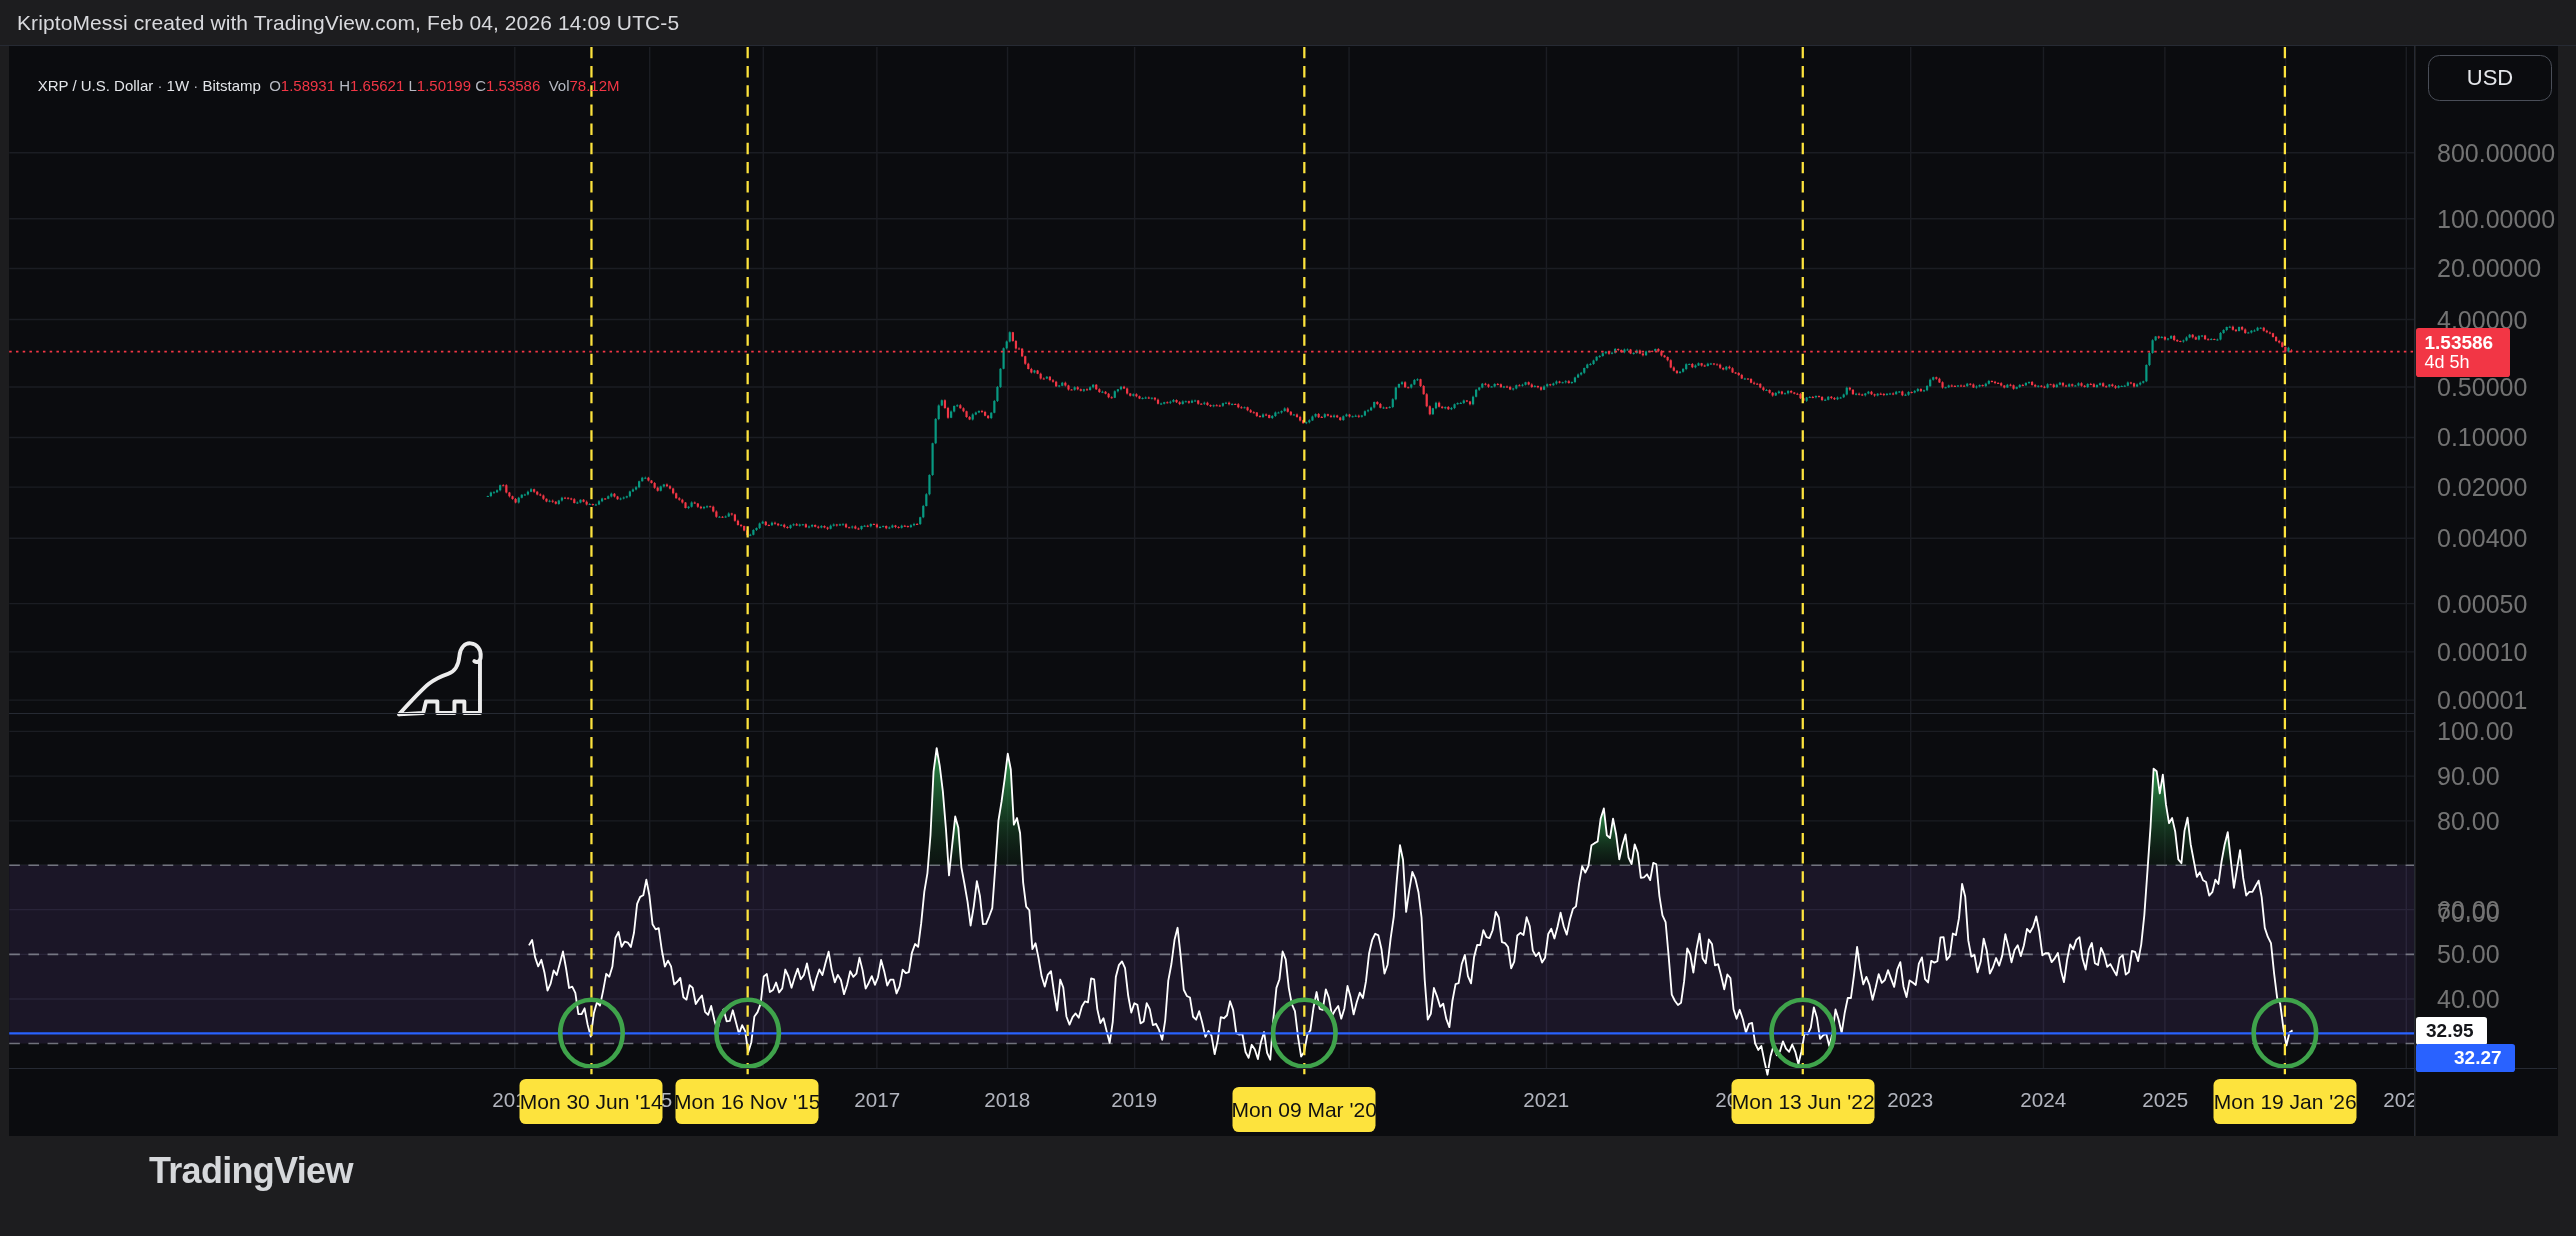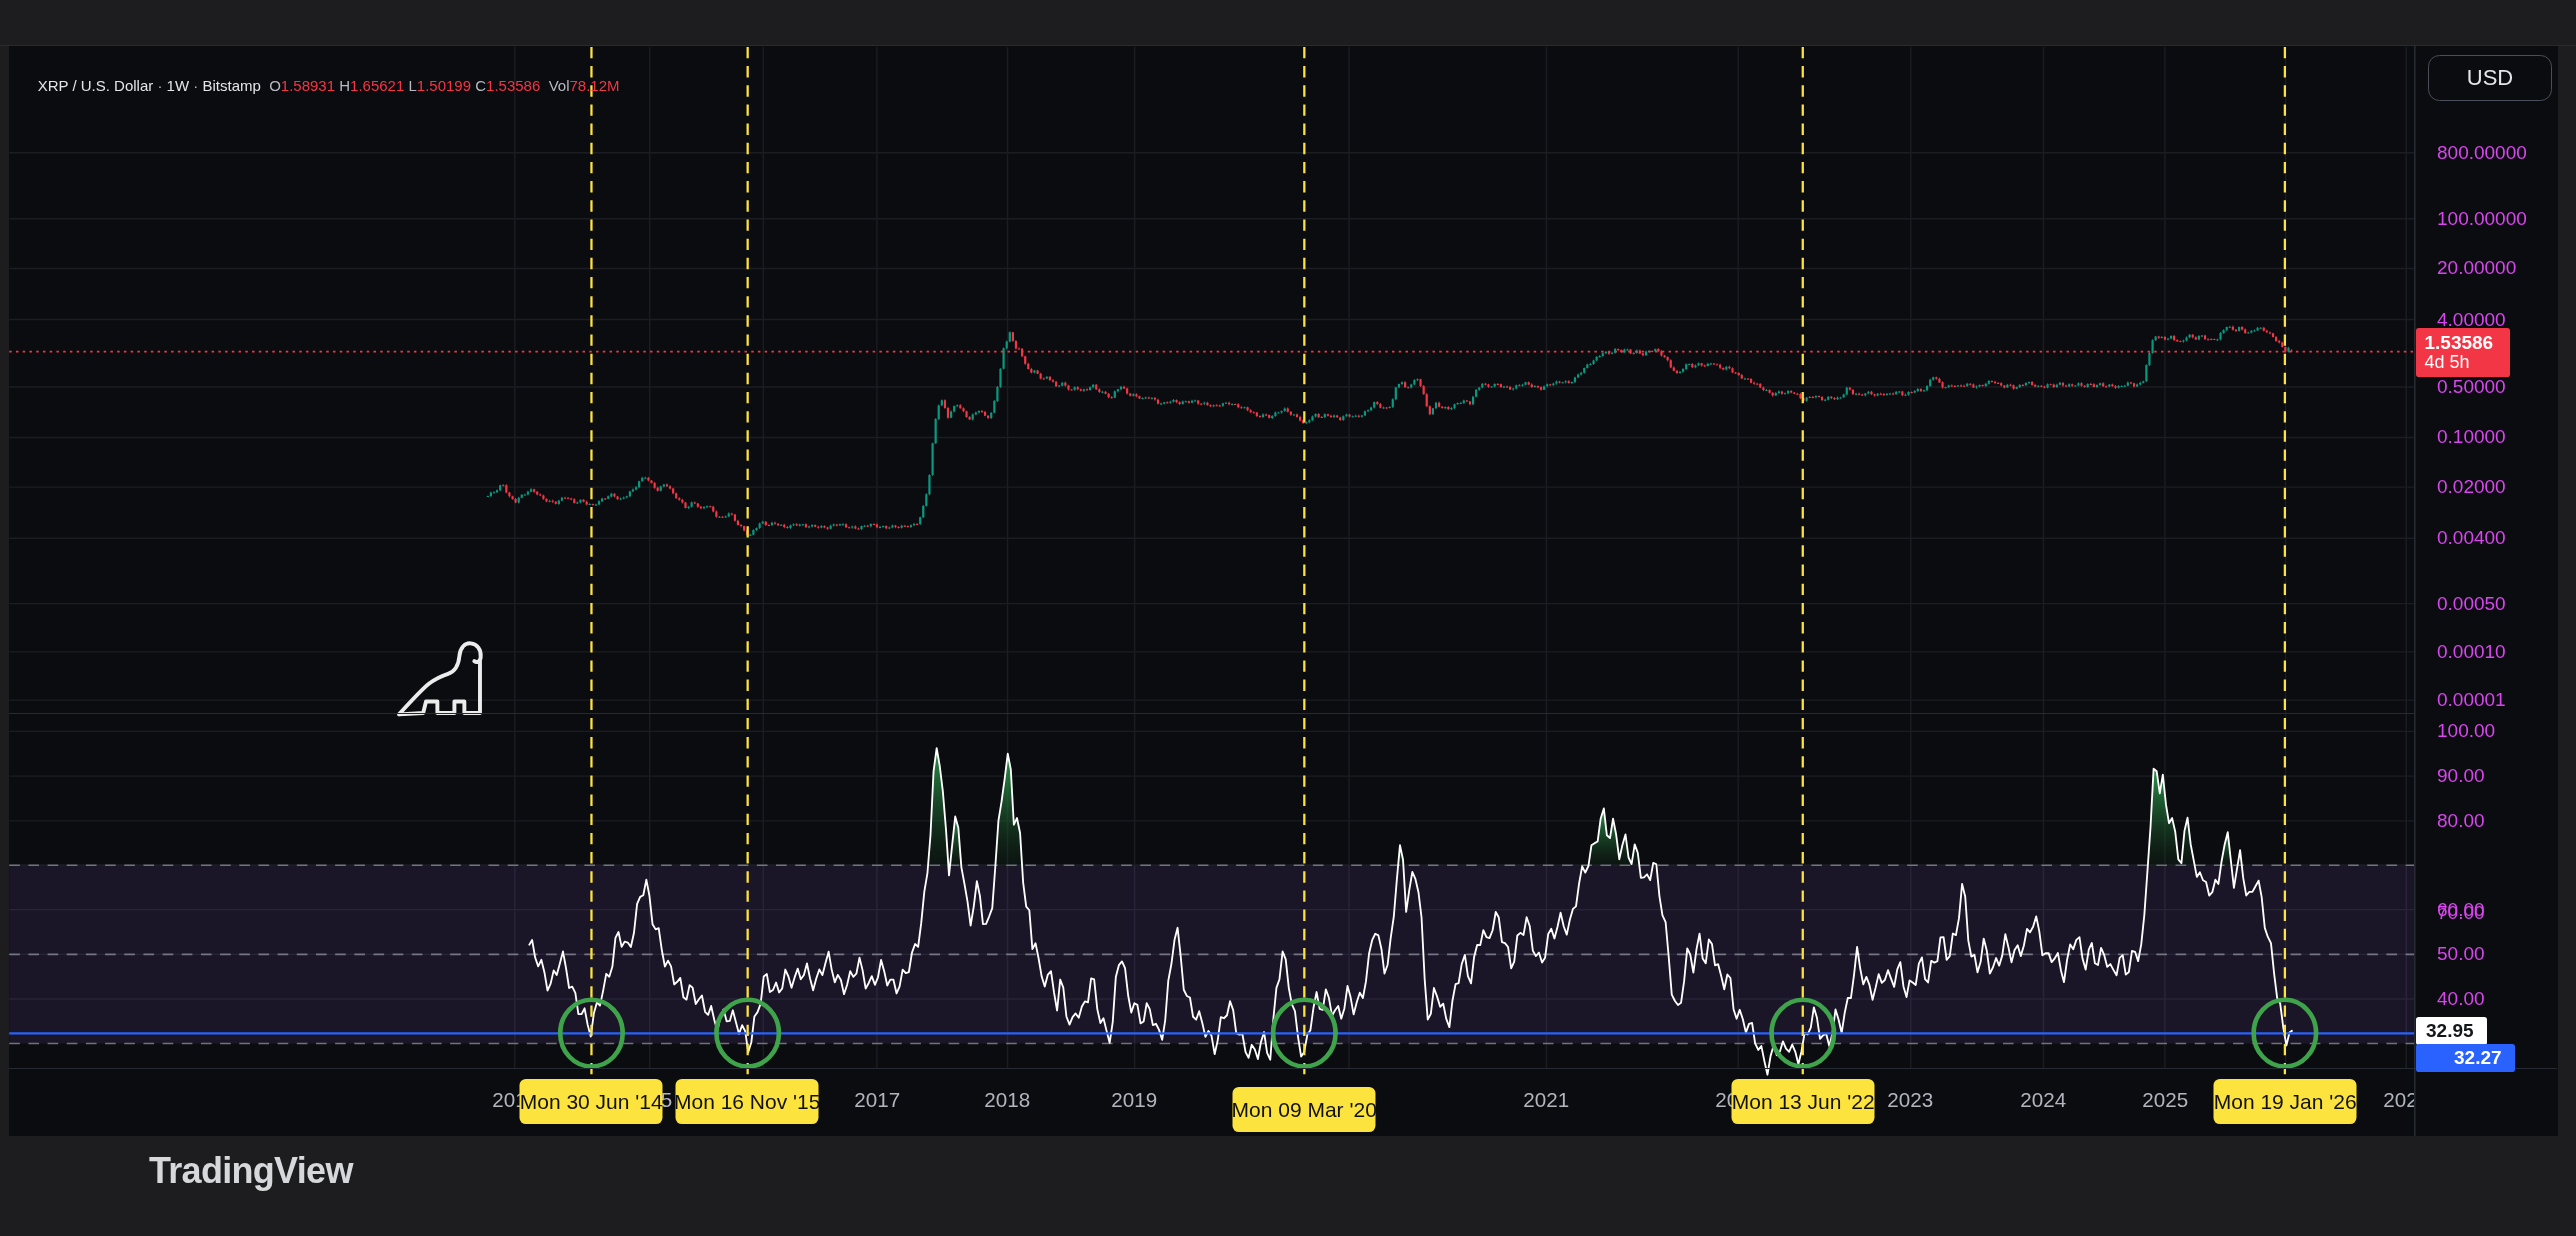--- a/index.html
+++ b/index.html
@@ -8,21 +8,21 @@
   #topbar{position:absolute;left:0;top:0;width:2576px;height:46px;background:#1d1d1f;}
   #topbar .credit{position:absolute;left:17px;top:50%;transform:translateY(-50%);
     color:#d8d9dd;font-size:21px;letter-spacing:0.1px;white-space:pre;}
   #chart-bg{position:absolute;left:9.2px;top:46px;width:2406px;height:1090px;background:#0b0c0f;}
   #axis-bg{position:absolute;left:2416px;top:46px;width:142px;height:1090px;background:#0b0c0f;}
   #chart-svg{position:absolute;left:0;top:0;}
   .legend{position:absolute;left:21px;top:60px;font-size:15px;color:#e3e5e9;white-space:pre;z-index:6;}
   .legend .lab{color:#b7bac3;} .legend .val{color:#f23645;}
   .usd-btn{position:absolute;left:2428px;top:55px;width:122px;height:44px;border:1.4px solid #4a4e58;
     border-radius:11.4px;color:#e4e6ea;font-size:22px;display:flex;align-items:center;justify-content:center;z-index:6;}
-  .ptick,.rtick{position:absolute;left:2437px;transform:translateY(-50%);color:#d946ef;font-size:19px;z-index:5;}
+  .ptick,.rtick{position:absolute;left:2437px;transform:translateY(-50%);color:#737373;font-size:25px;z-index:5;}
   .price-label{position:absolute;left:2416px;width:85px;background:#f23645;color:#fff;border-radius:2.8px;
     padding:4.3px 0 4.3px 8.5px;z-index:7;}
   .price-label .l1{font-size:19px;font-weight:700;line-height:21px;}
   .price-label .l2{font-size:18px;line-height:19px;}
   .rsi-label{position:absolute;left:2416px;width:61px;border-radius:2.8px;font-size:19px;font-weight:700;
     padding:2.8px 0 2.8px 10px;z-index:7;}
   .rsi-label.white{background:#ffffff;color:#15161a;}
   .rsi-label.blue{background:#2962ff;color:#ffffff;}
   #timeaxis{position:absolute;left:9.2px;top:1069px;width:2406px;height:67px;overflow:hidden;z-index:4;}
   .year{position:absolute;top:18.5px;transform:translateX(-50%);color:#b2b5be;font-size:20.6px;z-index:1;}
@@ -31,20 +31,23 @@
     display:flex;align-items:center;justify-content:center;z-index:3;white-space:pre;}
   #footer{position:absolute;left:0px;top:1136px;width:2576px;height:89px;background:#1d1d1f;}
   .brand{position:absolute;left:149px;top:14px;color:#d6d8db;font-size:36px;font-weight:700;letter-spacing:-0.7px;}
   .divider{position:absolute;background:#262a33;z-index:5;}
 </style>
 </head>
 <body>
 
 <div id="stage">
 
+  <div id="topbar">
+    <div class="credit">KriptoMessi created with TradingView.com, Feb 04, 2026 14:09 UTC-5</div>
+  </div>
 
   <div id="chart-bg"></div>
   <div id="axis-bg"></div>
 
   <svg id="chart-svg" width="2576" height="1237" viewBox="0 0 3628 1742" xmlns="http://www.w3.org/2000/svg">
     <defs>
       <linearGradient id="obgrad" x1="0" y1="0" x2="0" y2="1">
         <stop offset="0" stop-color="#2f9e4f" stop-opacity="0.95"></stop>
         <stop offset="1" stop-color="#14401f" stop-opacity="0.15"></stop>
       </linearGradient>

